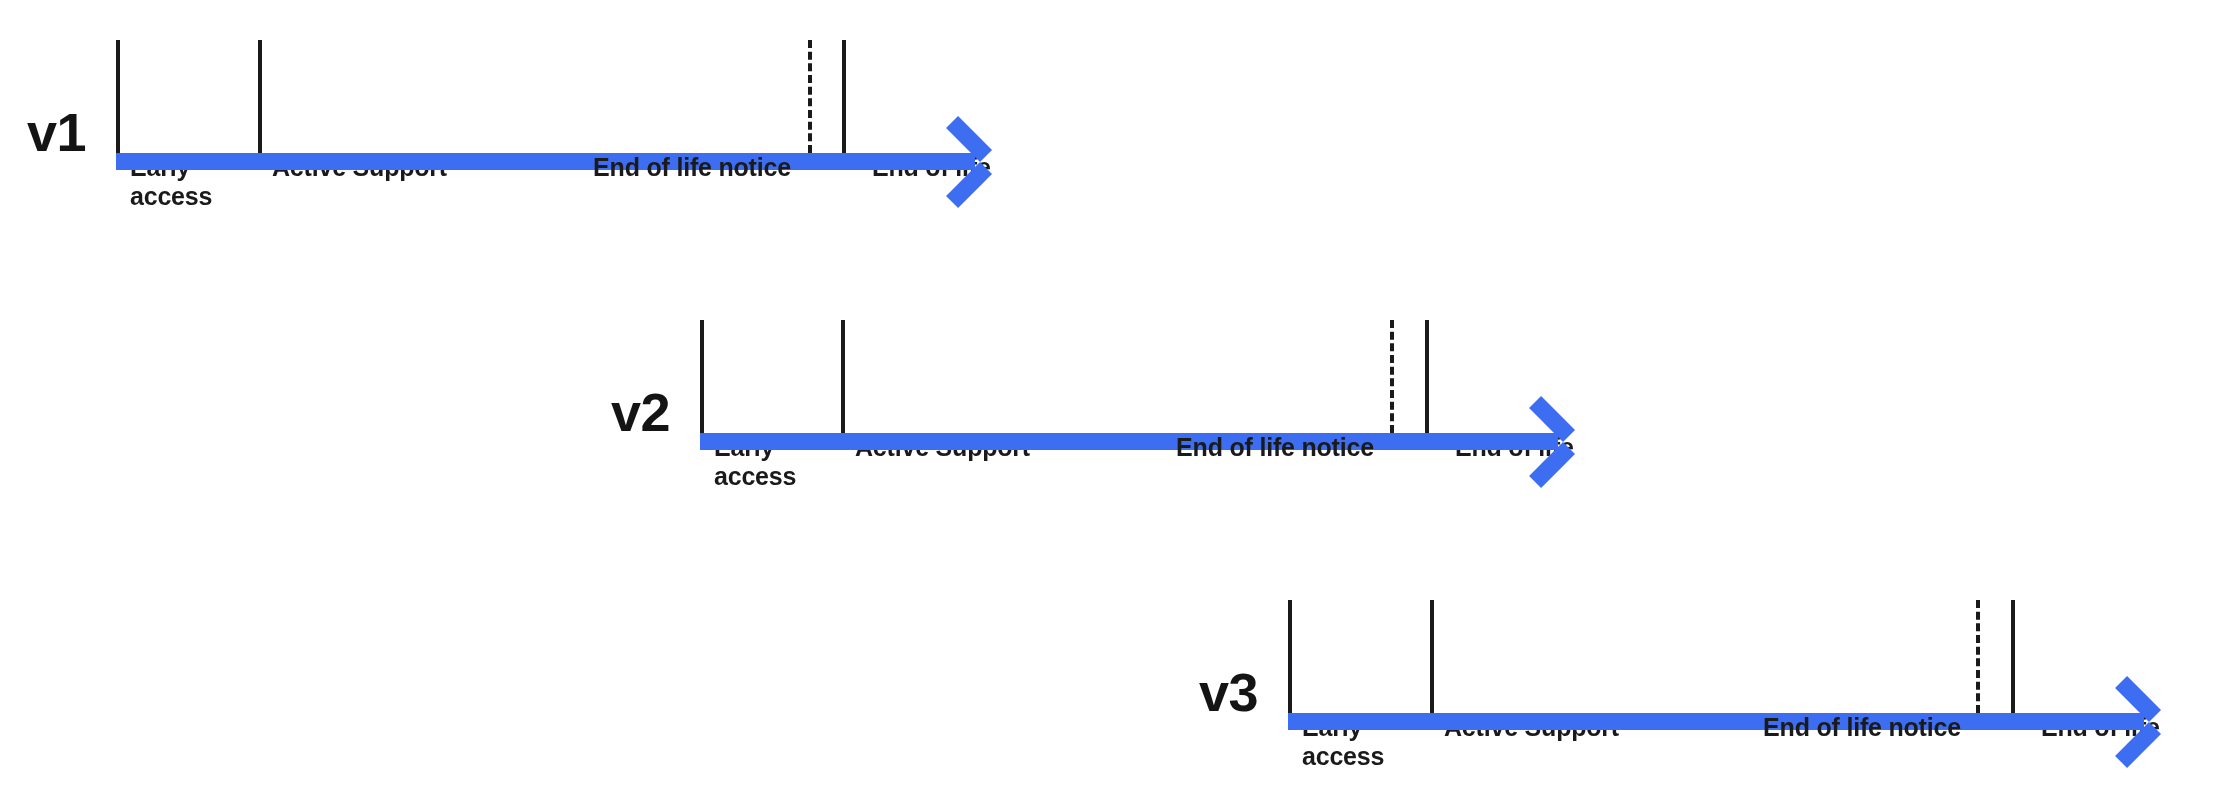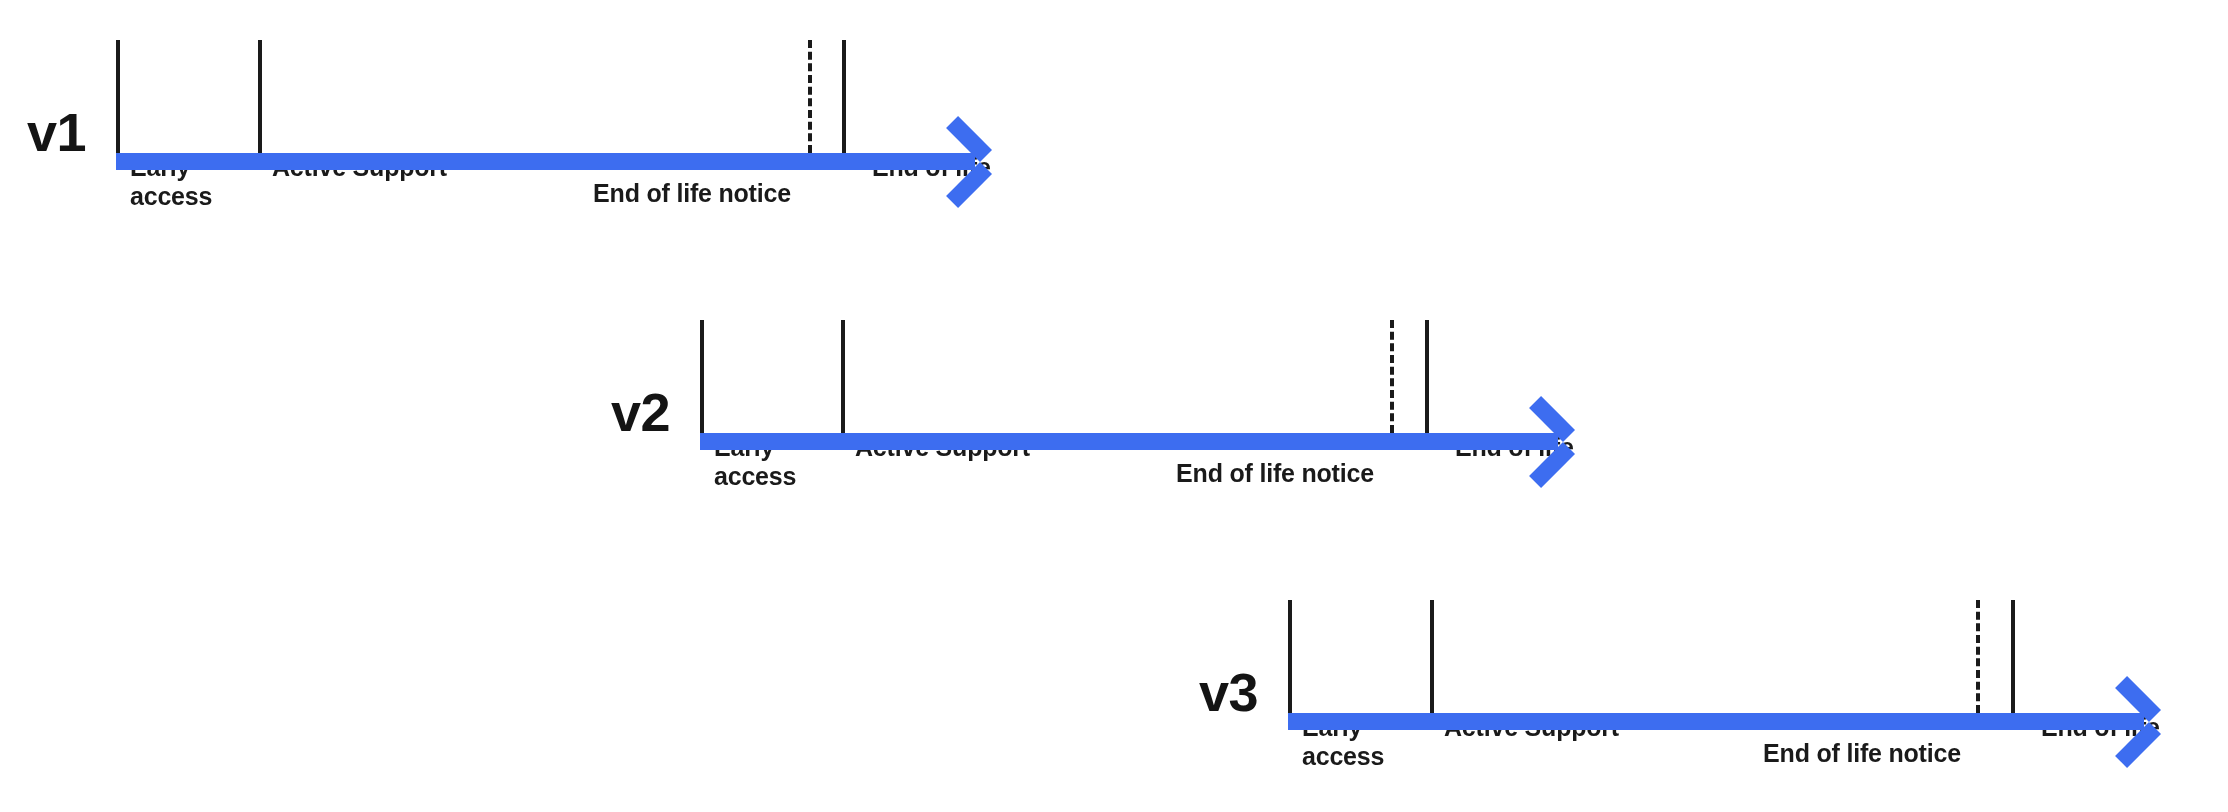--- a/index.html
+++ b/index.html
@@ -85,21 +85,20 @@
   .arrow-head::after{
     height:48px;
     top:50%;
     transform-origin:top left;
     transform:rotate(45deg);
   }
 
   .notice-label{
     position:absolute;
     top:100%;
-    margin-top:26px;
     transform:translateX(-50%);
     font-size:25px;
     font-weight:700;
     color:#1a1a1a;
     white-space:nowrap;
     letter-spacing:-0.2px;
   }
 </style>
 </head>
 <body>

